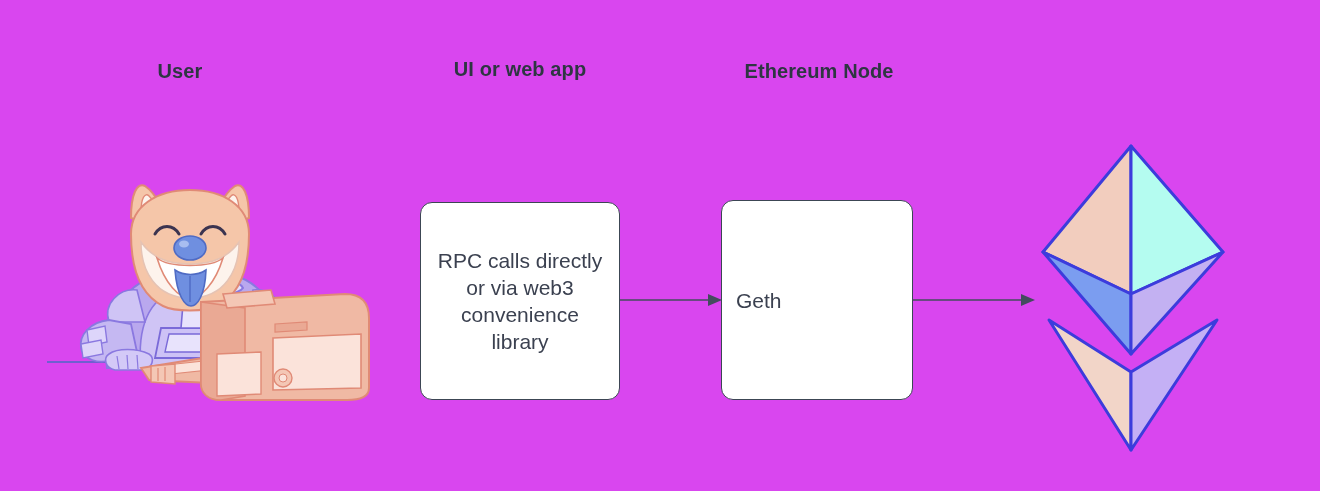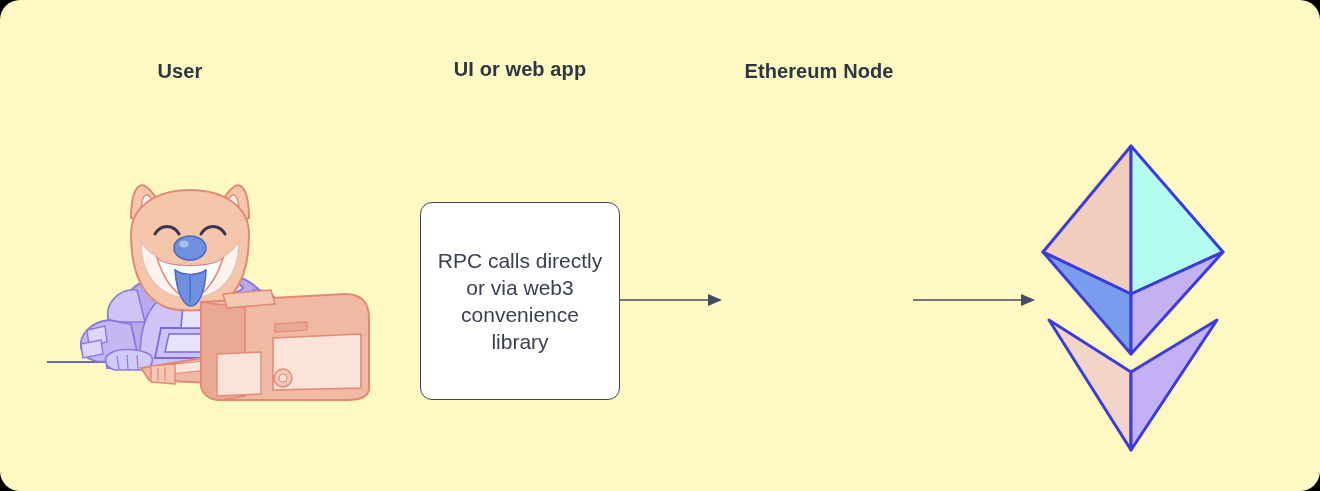--- a/index.html
+++ b/index.html
@@ -12,22 +12,21 @@
     width: 1320px;
     height: 491px;
     overflow: hidden;
     font-family: "Liberation Sans", sans-serif;
     position: relative;
   }
   .stage {
     position: relative;
     width: 1320px;
     height: 491px;
-    background: #fef9c3;
-    border-radius: 20px;
+    background: #d946ef;
   }
 
   
   .col-header {
     position: absolute;
     font-family: "Liberation Sans", sans-serif;
     font-weight: bold;
     font-size: 20px;
     line-height: 22px;
     color: #2e3642;
@@ -192,20 +191,23 @@
     <span class="box-label">RPC calls directly or via web3 convenience library</span>
   </div>
 
   <div class="arrow arrow-1">
     <svg viewBox="0 0 102 14" width="102" height="14" xmlns="http://www.w3.org/2000/svg">
       <line x1="0" y1="7" x2="88" y2="7" stroke="#434c5e" stroke-width="1.6"></line>
       <polygon points="88,1 102,7 88,13" fill="#434c5e"></polygon>
     </svg>
   </div>
 
+  <div class="node-box box-geth">
+    <span class="box-label">Geth</span>
+  </div>
 
   <div class="arrow arrow-2">
     <svg viewBox="0 0 122 14" width="122" height="14" xmlns="http://www.w3.org/2000/svg">
       <line x1="0" y1="7" x2="108" y2="7" stroke="#434c5e" stroke-width="1.6"></line>
       <polygon points="108,1 122,7 108,13" fill="#434c5e"></polygon>
     </svg>
   </div>
 
   <div class="eth-logo">
     <svg viewBox="0 0 200 312" width="200" height="312" xmlns="http://www.w3.org/2000/svg">

